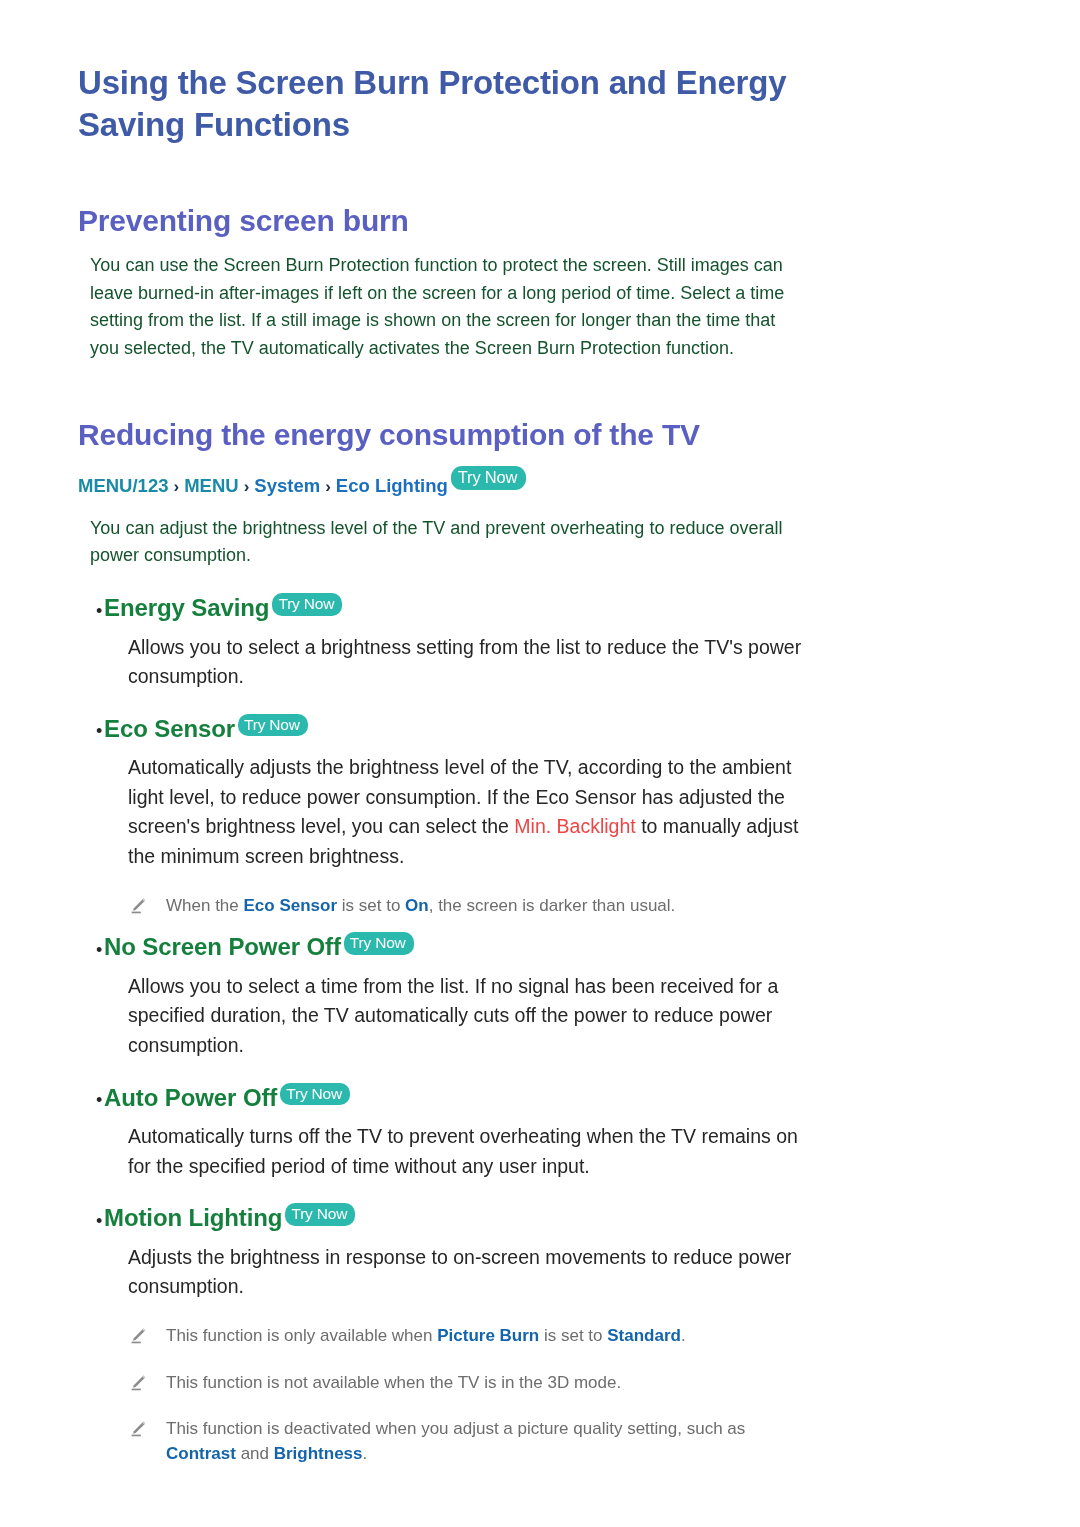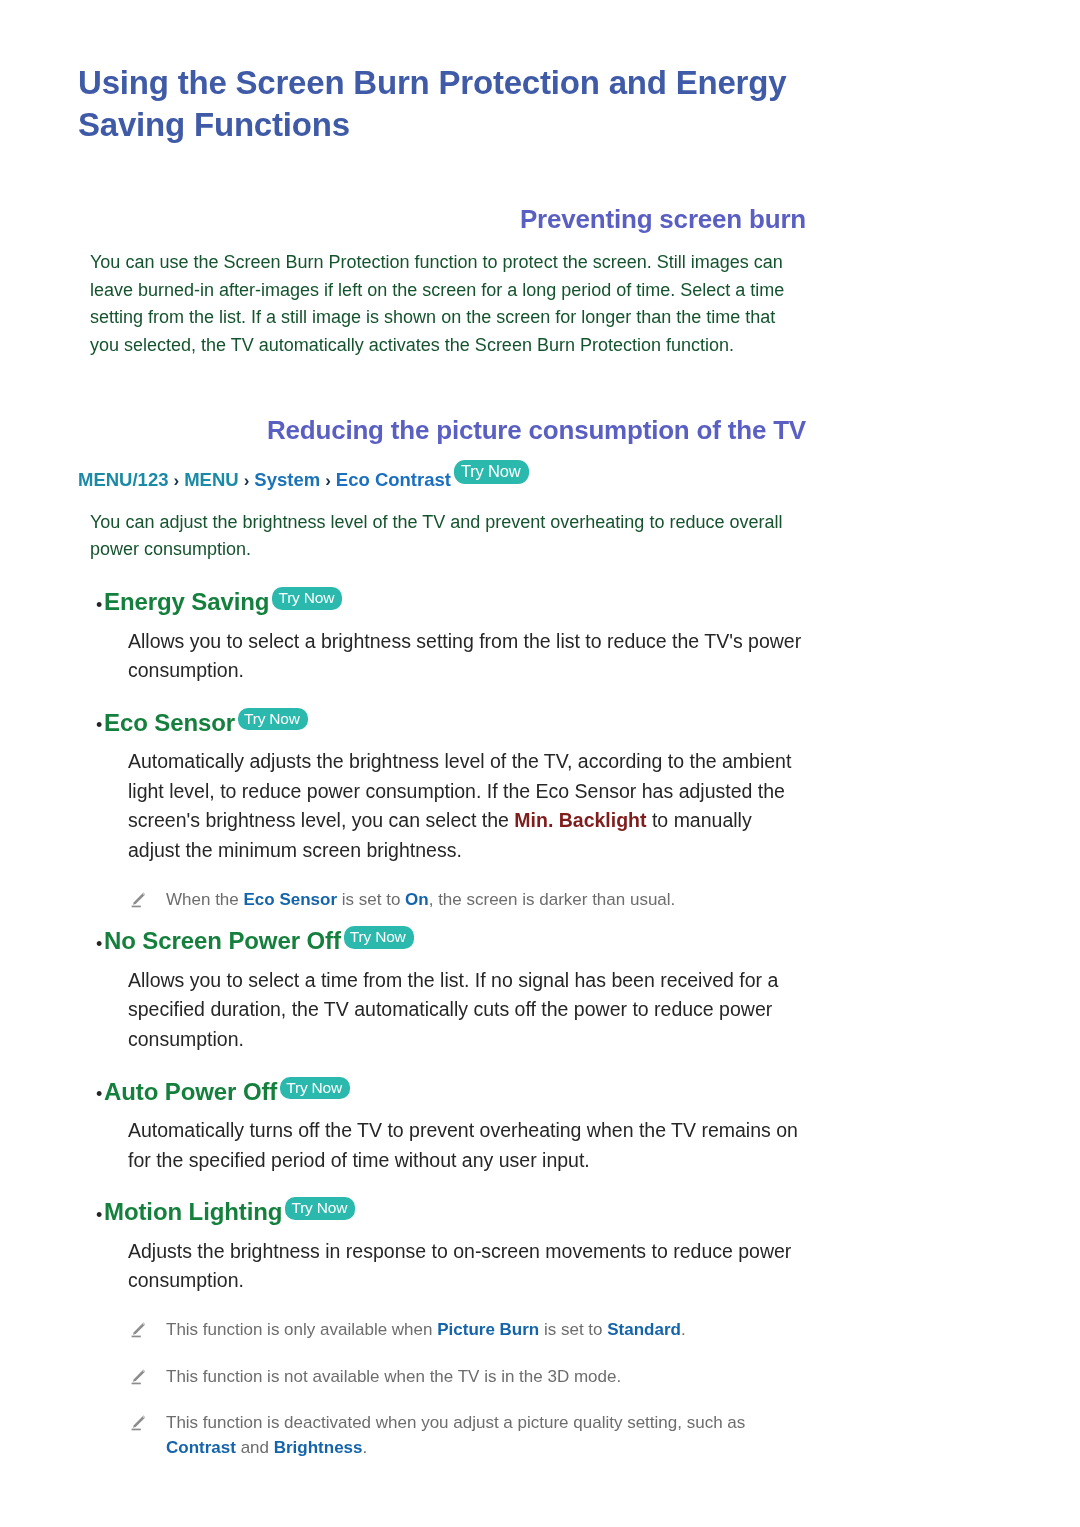--- a/index.html
+++ b/index.html
@@ -28,26 +28,25 @@
     line-height: 1.28;
     font-weight: bold;
     color: #3f5aa6;
     letter-spacing: -0.2px;
     margin: 0 0 58px 0;
     max-width: 900px;
   }
 
   
   .section-heading {
-    font-size: 26px;
+    font-size: 30px;
     font-weight: bold;
     color: #5a5fc2;
     letter-spacing: -0.2px;
     margin: 0 0 14px 0;
-    text-align: right;
   }
 
   .section + .section {
     margin-top: 56px;
   }
 
   
   .breadcrumb {
     font-size: 18.5px;
     font-weight: bold;
@@ -158,44 +157,44 @@
     font-weight: bold;
   }
   .note-block {
     margin-top: 16px;
   }
   .note-block .note-row {
     margin-bottom: 22px;
   }
 
   .inline-hl {
-    color: #7f1d1d;
-    font-weight: bold;
+    color: #ef4444;
+    font-weight: normal;
     margin-top: 44px;
   }
 </style>
 </head>
 <body>
 
 <div class="page">
 
   <h1 class="doc-title">Using the Screen Burn Protection and Energy Saving Functions</h1>
 
   <div class="section">
     <h2 class="section-heading">Preventing screen burn</h2>
 
 
     <p class="body-text">You can use the Screen Burn Protection function to protect the screen. Still images can leave burned-in after-images if left on the screen for a long period of time. Select a time setting from the list. If a still image is shown on the screen for longer than the time that you selected, the TV automatically activates the Screen Burn Protection function.</p>
   </div>
 
   <div class="section">
-    <h2 class="section-heading">Reducing the picture consumption of the TV</h2>
+    <h2 class="section-heading">Reducing the energy consumption of the TV</h2>
 
     <div class="breadcrumb">
-      <span class="crumb-0">MENU/123</span><span class="crumb-sep">›</span><span class="crumb-1">MENU</span><span class="crumb-sep">›</span><span class="crumb-2">System</span><span class="crumb-sep">›</span><span class="crumb-3">Eco Contrast</span><span class="try-now">Try Now</span>
+      <span class="crumb-0">MENU/123</span><span class="crumb-sep">›</span><span class="crumb-1">MENU</span><span class="crumb-sep">›</span><span class="crumb-2">System</span><span class="crumb-sep">›</span><span class="crumb-3">Eco Lighting</span><span class="try-now">Try Now</span>
     </div>
 
     <p class="body-text">You can adjust the brightness level of the TV and prevent overheating to reduce overall power consumption.</p>
 
     <ul class="bullet-list">
 
       <li class="bullet-item">
         <div class="bullet-row">
           <span class="bullet-dot">•</span>
           <span>

